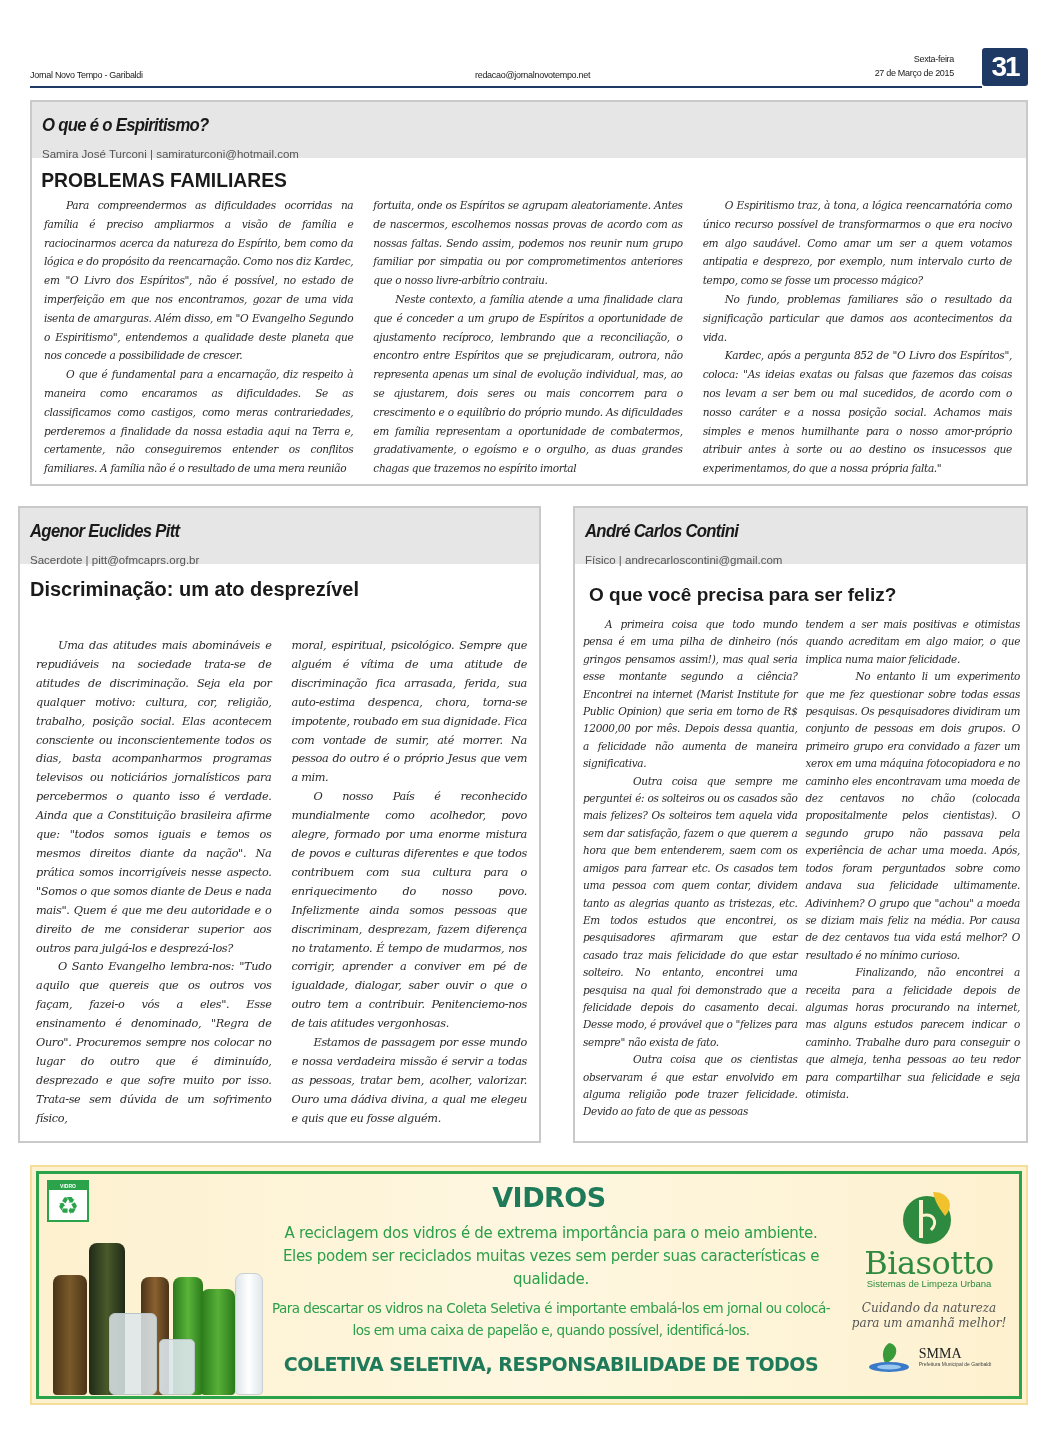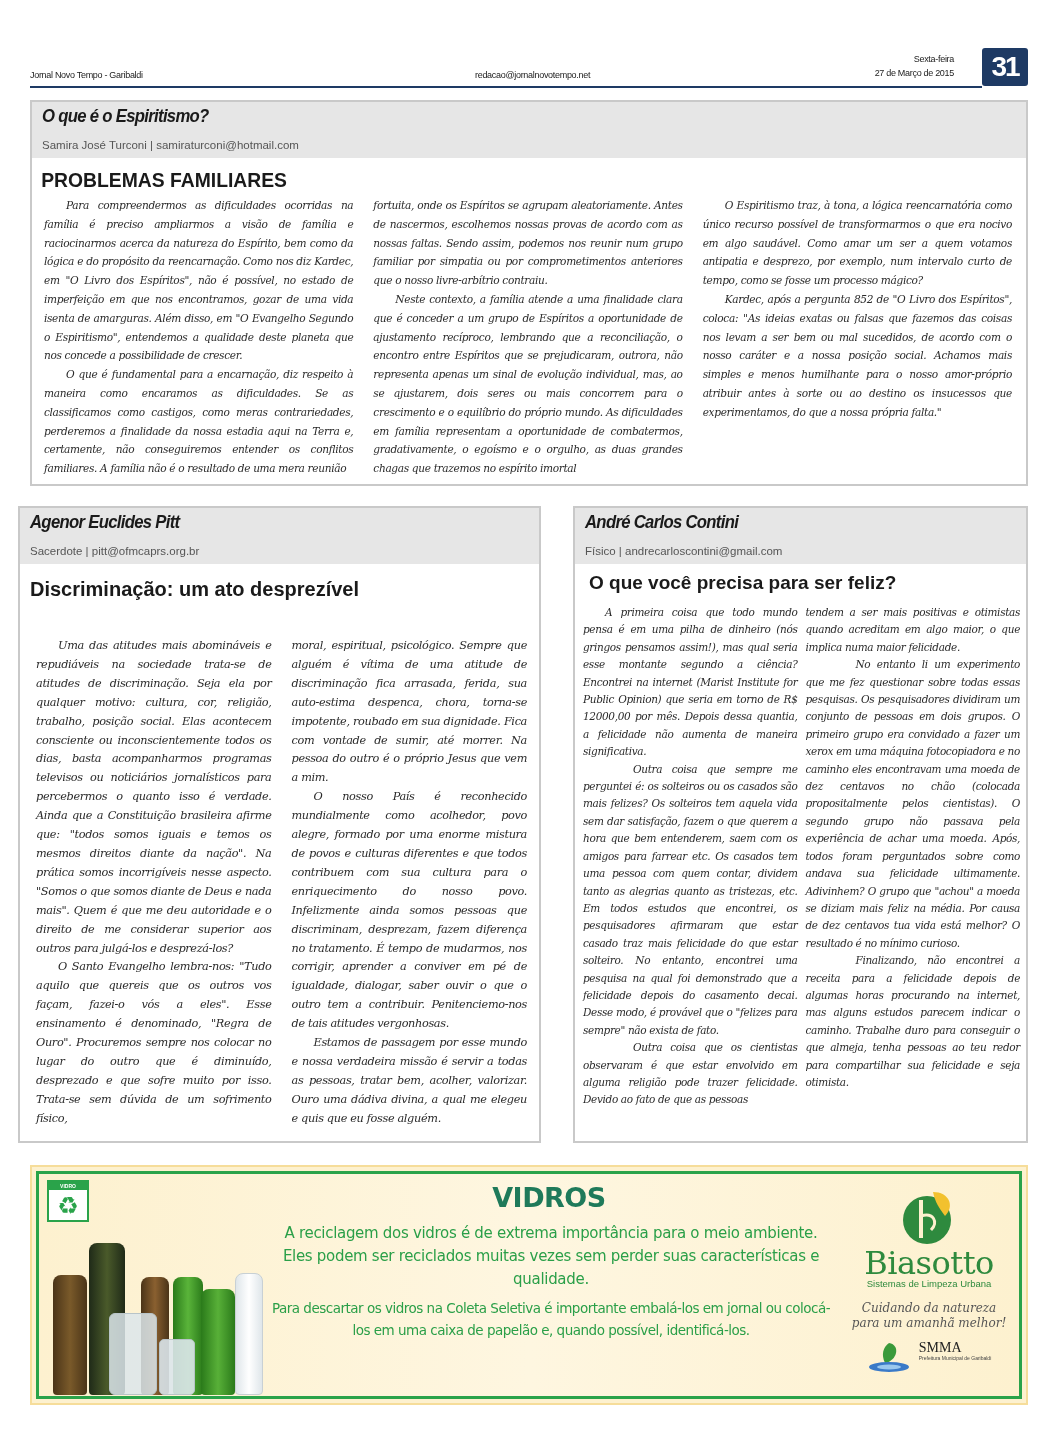--- a/index.html
+++ b/index.html
@@ -9,21 +9,21 @@
   
   .masthead { position: absolute; left: 30px; top: 46px; width: 998px; height: 44px; }
   .mh-left { position: absolute; left: 0; top: 24px; font-size: 9px; color: #222; font-family: "Liberation Sans Narrow", "Liberation Sans", sans-serif; letter-spacing: -0.3px; }
   .mh-center { position: absolute; left: 445px; top: 24px; font-size: 9px; color: #222; letter-spacing: -0.3px; }
   .mh-right { position: absolute; right: 74px; top: 6px; text-align: right; font-size: 9px; line-height: 14px; color: #222; letter-spacing: -0.3px; }
   .page-num { position: absolute; right: 0; top: 2px; width: 46px; height: 38px; background: #1e3a64; color: #fff; font-size: 28px; font-weight: bold; text-align: center; line-height: 38px; border-radius: 3px; letter-spacing: -2px; font-family: "Liberation Sans", sans-serif; }
   .mh-rule { position: absolute; left: 0; right: 46px; top: 40px; height: 2px; background: #1e3a64; }
 
   
   .box { position: absolute; background: #fff; border: 2px solid #c9c9c9; }
-  .box-head { background: #e6e6e6; padding: 3px 10px 0 10px; }
+  .box-head { background: #e6e6e6; padding: 12px 10px 0 10px; }
   .author { font-family: "Liberation Sans", sans-serif; font-style: italic; font-weight: bold; font-size: 19px; letter-spacing: -0.8px; color: #1a1a1a; transform: scaleX(0.88); transform-origin: left; display: inline-block; white-space: nowrap; }
   .byline { font-size: 11.5px; color: #555; margin-top: 12px; }
   .headline { font-weight: bold; color: #1a1a1a; }
   .cols { display: flex; gap: 16px; }
   .col { flex: 1; font-family: "DejaVu Serif", serif; font-style: italic; font-size: 10.6px; line-height: 18.8px; text-align: justify; color: #2a2a2a; letter-spacing: -0.35px; }
   .col p { text-indent: 22px; }
   .col p.big-indent { text-indent: 50px; }
 
   #box1 { left: 30px; top: 100px; width: 998px; height: 386px; }
   #box1 .box-head { height: 56px; }
@@ -31,21 +31,21 @@
   #box1 .cols { padding: 4px 14px 0 12px; gap: 20px; }
 
   #box2 { left: 18px; top: 506px; width: 523px; height: 637px; }
   #box2 .box-head { height: 56px; }
   #box2 .headline { font-size: 20px; padding: 14px 10px 0 10px; }
   #box2 .cols { padding: 36px 12px 0 16px; gap: 20px; }
   #box2 .col { font-size: 11.3px; line-height: 18.9px; }
 
   #box3 { left: 573px; top: 506px; width: 455px; height: 637px; }
   #box3 .box-head { height: 56px; }
-  #box3 .headline { font-size: 19px; padding: 8px 14px 0 14px; }
+  #box3 .headline { font-size: 19px; padding: 20px 14px 0 14px; }
   #box3 .cols { padding: 10px 6px 0 8px; gap: 8px; }
   #box3 .col { font-size: 10.5px; line-height: 17.4px; }
 
   
   .ad { position: absolute; left: 30px; top: 1165px; width: 998px; height: 240px; background: #fdf1cf; border: 2px solid #f6dd9a; }
   .ad-inner { position: absolute; left: 4px; top: 4px; right: 4px; bottom: 4px; border: 3px solid #2aa34a; background: linear-gradient(90deg, #fdf1cf 0%, #fef6e0 50%, #fdf1cf 100%); }
   .recycle-badge { position: absolute; left: 8px; top: 6px; width: 42px; height: 42px; border: 2px solid #2aa34a; background: #fff; }
   .recycle-badge .lbl { background: #2aa34a; color: #fff; font-size: 5px; text-align: center; height: 8px; line-height: 8px; font-weight: bold; }
   .recycle-badge .sym { color: #2aa34a; font-size: 24px; text-align: center; line-height: 32px; }
   .bottles { position: absolute; left: 10px; top: 56px; width: 215px; height: 165px; }
@@ -53,21 +53,21 @@
   .ad-title { position: absolute; left: 0; right: 0; top: 8px; text-align: center; font-size: 27px; font-weight: bold; color: #1f7a5a; font-family: "DejaVu Sans", sans-serif; letter-spacing: -0.5px; padding-left: 40px; }
   .ad-text { position: absolute; left: 232px; width: 560px; text-align: center; color: #2a9f48; font-family: "DejaVu Sans", sans-serif; letter-spacing: -0.3px; }
   .ad-text1 { top: 48px; font-size: 15px; line-height: 23px; }
   .ad-text2 { top: 124px; font-size: 13.5px; line-height: 21.5px; letter-spacing: -0.5px; }
   .ad-slogan { position: absolute; left: 232px; width: 560px; top: 179px; text-align: center; font-size: 19px; font-weight: bold; color: #1f7a5a; font-family: "DejaVu Sans", sans-serif; letter-spacing: -0.5px; }
   .brand { position: absolute; right: 4px; top: 4px; width: 172px; height: 216px; text-align: center; }
   .brand-logo { width: 60px; height: 60px; margin: 8px auto 0; position: relative; }
   .brand-name { font-family: "DejaVu Serif", serif; color: #2e8a3e; font-size: 32px; line-height: 34px; letter-spacing: -0.5px; }
   .brand-sub { font-size: 9.5px; color: #2e8a3e; margin-top: -2px; }
   .brand-tag { font-family: "DejaVu Serif", serif; font-style: italic; color: #555; font-size: 12px; line-height: 15px; margin-top: 12px; }
-  .brand-smma { margin-top: 10px; display: flex; justify-content: center; align-items: flex-start; gap: 8px; }
+  .brand-smma { margin-top: 10px; display: flex; justify-content: center; align-items: center; gap: 8px; }
   .smma-text { font-family: "Liberation Serif", serif; font-size: 14px; color: #222; line-height: 14px; text-align: left; }
   .smma-small { font-size: 5px; color: #444; line-height: 6px; }
 </style>
 </head>
 <body>
 
 <div class="masthead">
   <div class="mh-left">Jornal Novo Tempo - Garibaldi</div>
   <div class="mh-center">redacao@jornalnovotempo.net</div>
   <div class="mh-right">
@@ -88,20 +88,21 @@
     <div class="col">
       <p>Para compreendermos as dificuldades ocorridas na família é preciso ampliarmos a visão de família e raciocinarmos acerca da natureza do Espírito, bem como da lógica e do propósito da reencarnação. Como nos diz Kardec, em "O Livro dos Espíritos", não é possível, no estado de imperfeição em que nos encontramos, gozar de uma vida isenta de amarguras. Além disso, em "O Evangelho Segundo o Espiritismo", entendemos a qualidade deste planeta que nos concede a possibilidade de crescer.</p>
       <p>O que é fundamental para a encarnação, diz respeito à maneira como encaramos as dificuldades. Se as classificamos como castigos, como meras contrariedades, perderemos a finalidade da nossa estadia aqui na Terra e, certamente, não conseguiremos entender os conflitos familiares. A família não é o resultado de uma mera reunião</p>
     </div>
     <div class="col">
       <p style="text-indent:0">fortuita, onde os Espíritos se agrupam aleatoriamente. Antes de nascermos, escolhemos nossas provas de acordo com as nossas faltas. Sendo assim, podemos nos reunir num grupo familiar por simpatia ou por comprometimentos anteriores que o nosso livre-arbítrio contraiu.</p>
       <p>Neste contexto, a família atende a uma finalidade clara que é conceder a um grupo de Espíritos a oportunidade de ajustamento recíproco, lembrando que a reconciliação, o encontro entre Espíritos que se prejudicaram, outrora, não representa apenas um sinal de evolução individual, mas, ao se ajustarem, dois seres ou mais concorrem para o crescimento e o equilíbrio do próprio mundo. As dificuldades em família representam a oportunidade de combatermos, gradativamente, o egoísmo e o orgulho, as duas grandes chagas que trazemos no espírito imortal</p>
     </div>
     <div class="col">
       <p>O Espiritismo traz, à tona, a lógica reencarnatória como único recurso possível de transformarmos o que era nocivo em algo saudável. Como amar um ser a quem votamos antipatia e desprezo, por exemplo, num intervalo curto de tempo, como se fosse um processo mágico?</p>
+      <p>No fundo, problemas familiares são o resultado da significação particular que damos aos acontecimentos da vida.</p>
       <p>Kardec, após a pergunta 852 de "O Livro dos Espíritos", coloca: "As ideias exatas ou falsas que fazemos das coisas nos levam a ser bem ou mal sucedidos, de acordo com o nosso caráter e a nossa posição social. Achamos mais simples e menos humilhante para o nosso amor-próprio atribuir antes à sorte ou ao destino os insucessos que experimentamos, do que a nossa própria falta."</p>
     </div>
   </div>
 </div>
 
 <div class="box" id="box2">
   <div class="box-head">
     <div class="author">Agenor Euclides Pitt</div>
     <div class="byline">Sacerdote | pitt@ofmcaprs.org.br</div>
   </div>
@@ -151,20 +152,21 @@
       <div class="bottle" style="left:92px;width:28px;height:118px;background:linear-gradient(90deg,#4a3418,#8a6030,#4a3418);"></div>
       <div class="bottle" style="left:60px;width:48px;height:82px;background:rgba(220,230,235,0.85);border:1px solid #b8c4c8;border-radius:6px;"></div>
       <div class="bottle" style="left:124px;width:30px;height:118px;background:linear-gradient(90deg,#2a7a1a,#5ab43a,#2a7a1a);"></div>
       <div class="bottle" style="left:152px;width:34px;height:106px;background:linear-gradient(90deg,#2a7a1a,#58b038,#2a7a1a);"></div>
       <div class="bottle" style="left:110px;width:36px;height:56px;background:rgba(220,230,235,0.9);border:1px solid #b8c4c8;border-radius:5px;"></div>
       <div class="bottle" style="left:186px;width:28px;height:122px;background:linear-gradient(90deg,#dfe6ea,#ffffff,#dfe6ea);border:1px solid #c8d0d4;"></div>
     </div>
     <div class="ad-title">VIDROS</div>
     <div class="ad-text ad-text1">A reciclagem dos vidros é de extrema importância para o meio ambiente. Eles podem ser reciclados muitas vezes sem perder suas características e qualidade.</div>
     <div class="ad-text ad-text2">Para descartar os vidros na Coleta Seletiva é importante embalá-los em jornal ou colocá-los em uma caixa de papelão e, quando possível, identificá-los.</div>
+    <div class="ad-slogan">COLETIVA SELETIVA, RESPONSABILIDADE DE TODOS</div>
     <div class="brand">
       <div class="brand-logo">
         <svg width="60" height="60" viewBox="0 0 60 60">
           <circle cx="28" cy="34" r="24" fill="#2e8a3e"></circle>
           <path d="M34 6 C50 6 56 20 46 30 C40 22 36 16 34 6 Z" fill="#f2c12e"></path>
           <path d="M22 14 L22 52" stroke="#fdf1cf" stroke-width="4"></path>
           <path d="M22 30 C34 26 40 36 32 44" stroke="#fdf1cf" stroke-width="3" fill="none"></path>
         </svg>
       </div>
       <div class="brand-name">Biasotto</div>

